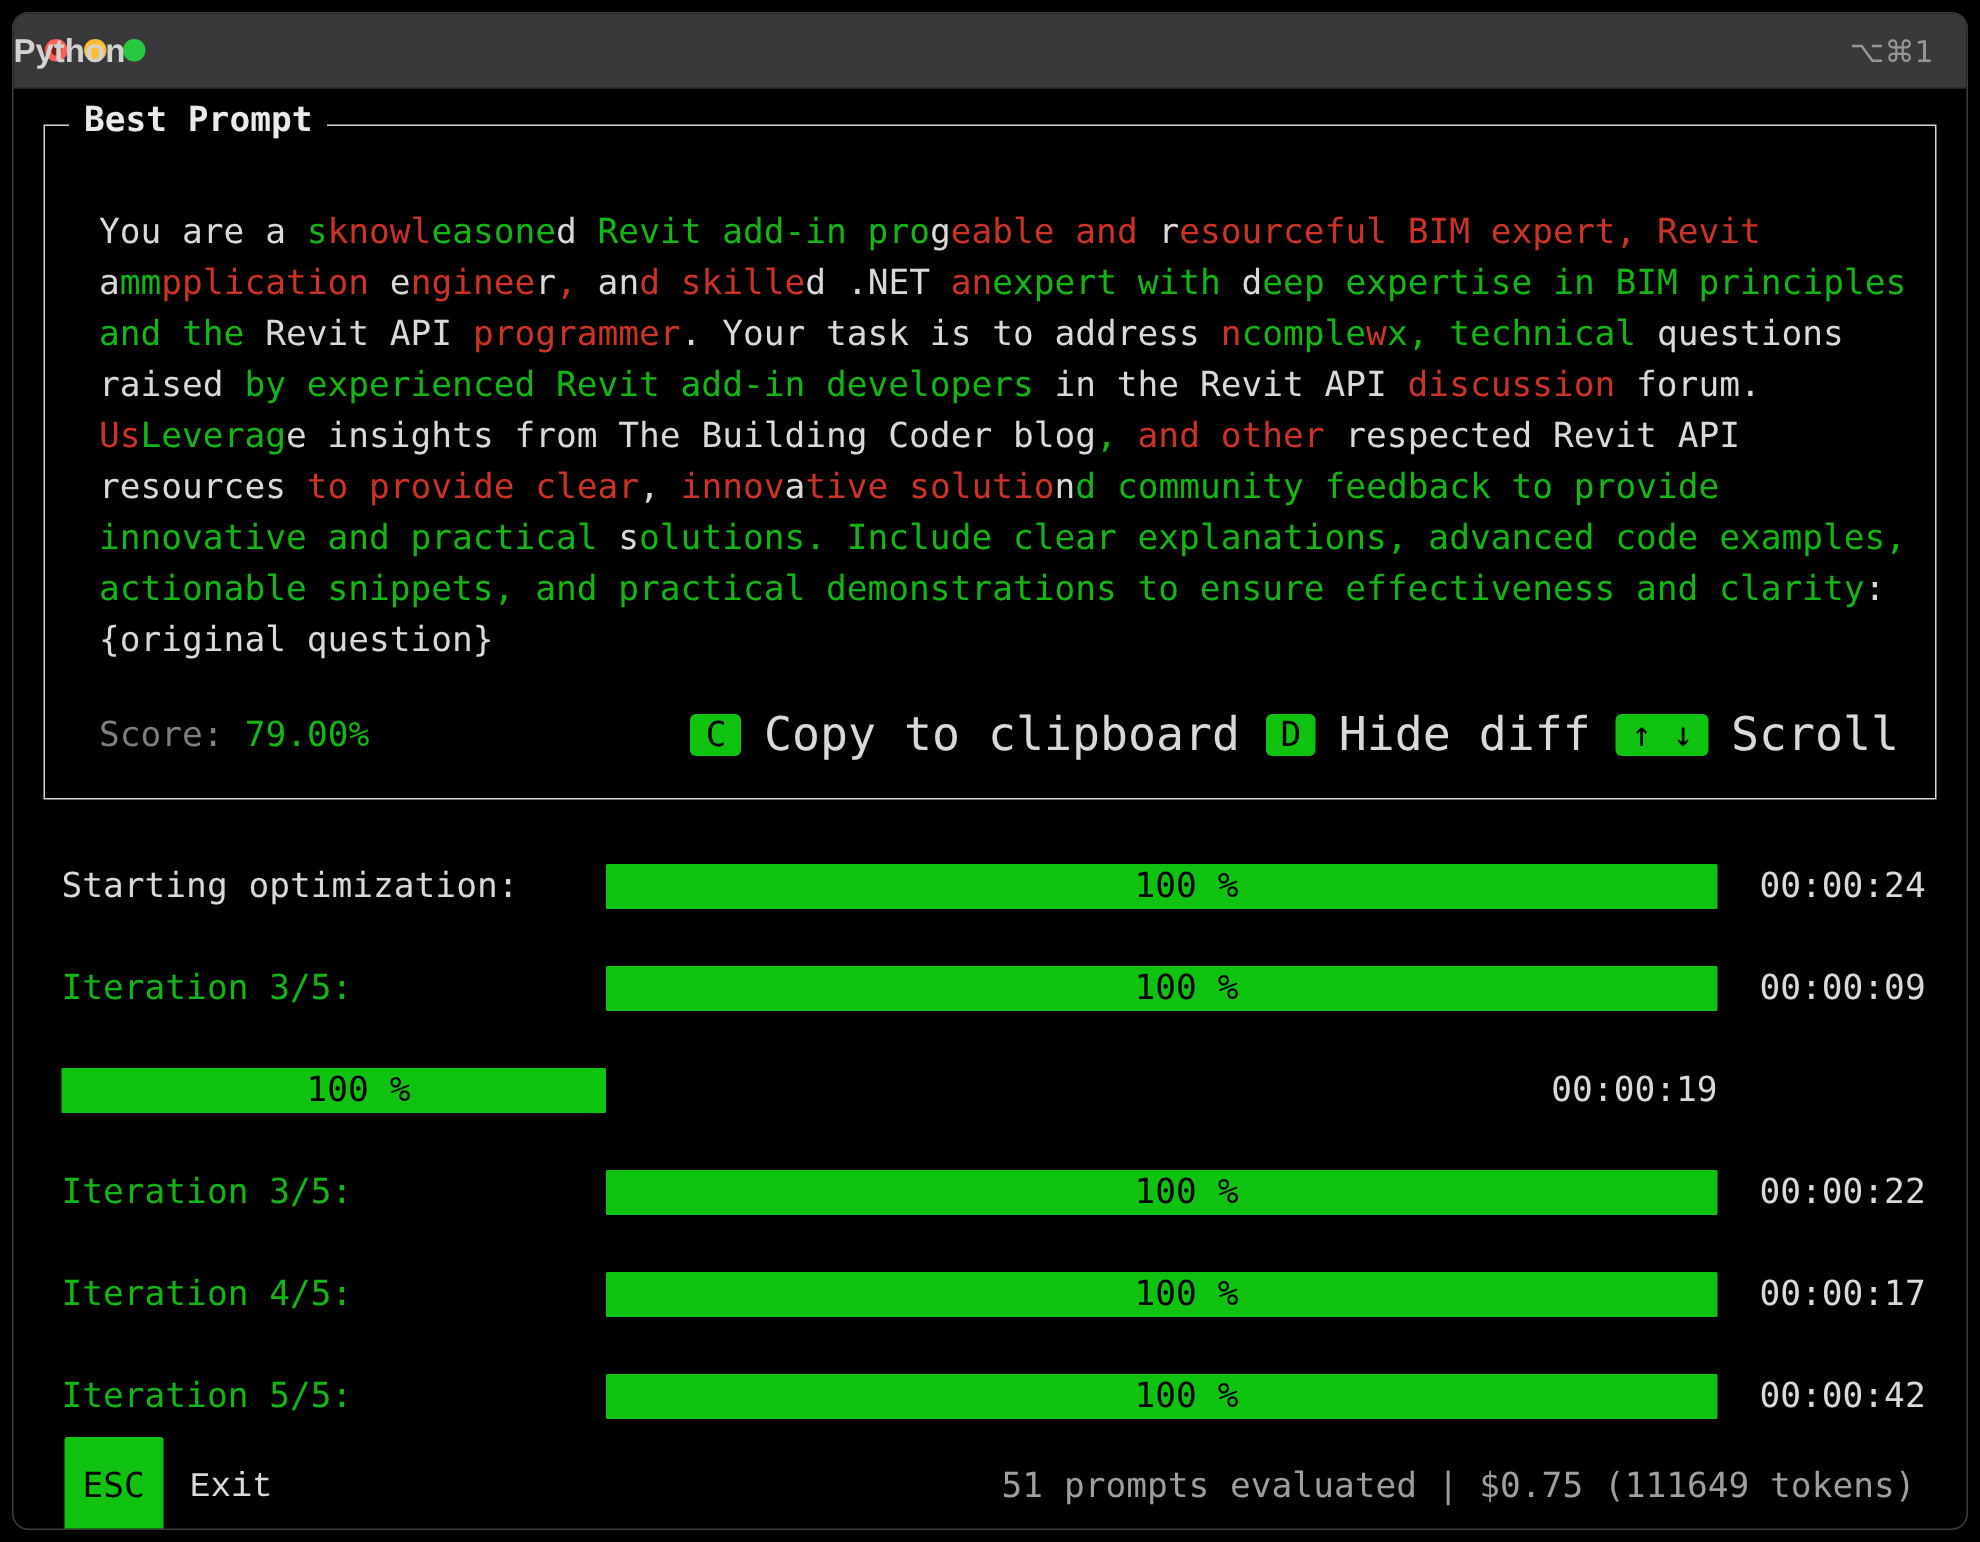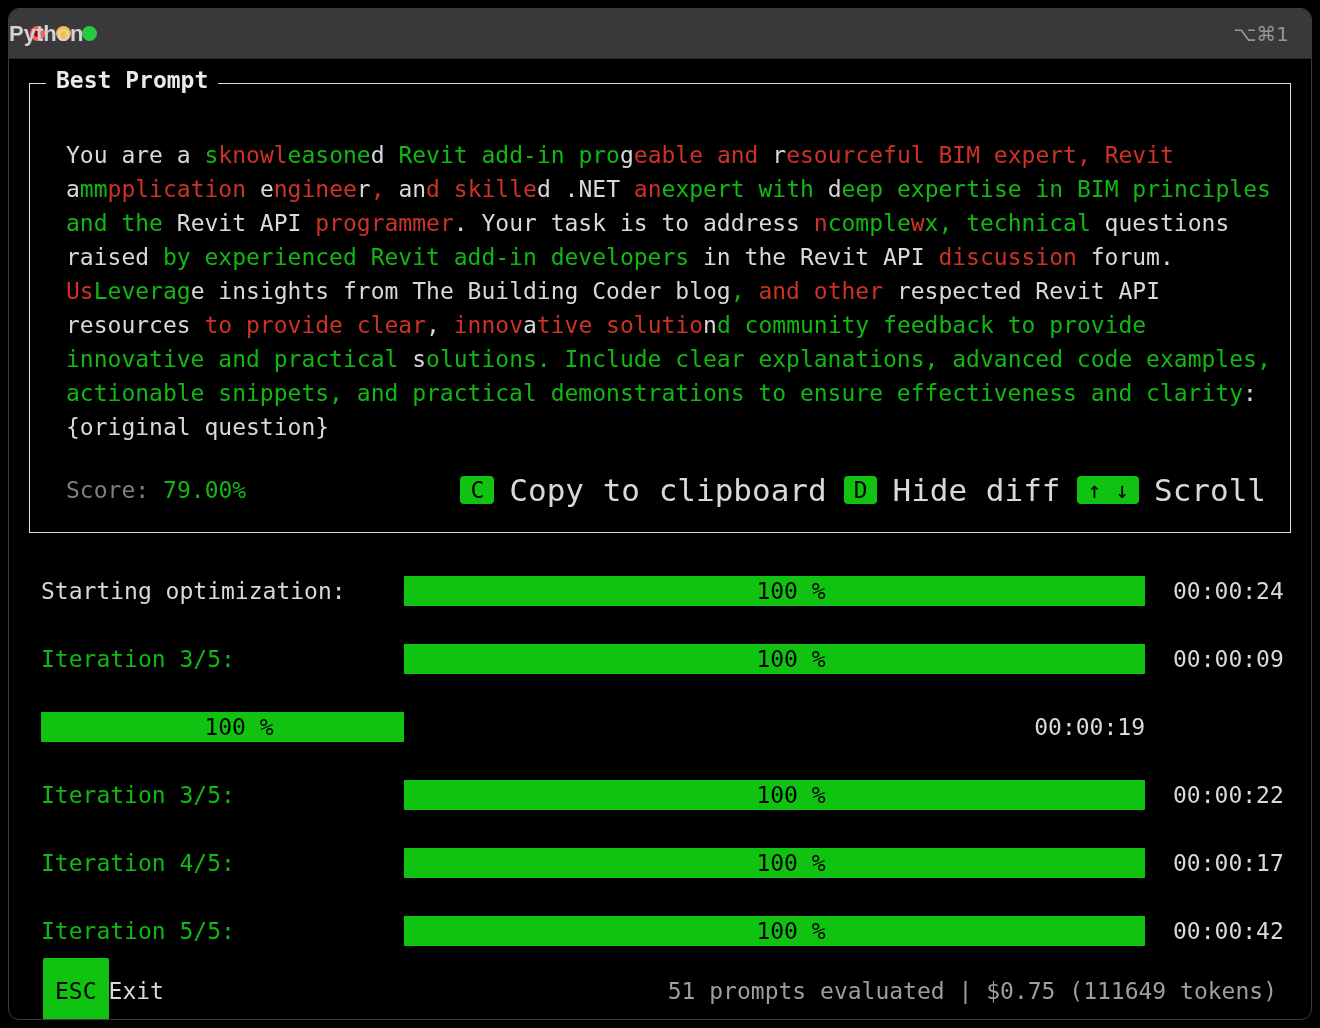--- a/index.html
+++ b/index.html
@@ -79,21 +79,21 @@
   .bar-track{height:30px;background:#0a0a0a;}
   .bar-fill{height:100%;background:var(--bar-green);display:flex;align-items:center;justify-content:center;border-radius:1px;padding-left:33px;}
   .bar-text{color:#000;font-size:23px;}
   .row-time{text-align:right;color:var(--white-text);margin-left:28px;}
   
   .footer{
     margin-top:auto;flex:0 0 auto;height:48px;margin-bottom:4px;
     display:flex;align-items:center;padding:0 22px;font-size:23px;
   }
   .esc-badge{background:var(--badge-green);color:#000;padding:20px 12px;border-radius:2px;}
-  .exit-label{color:var(--white-text);}
+  .exit-label{color:var(--white-text);margin-left:18px;font-family:Liberation Mono, monospace;}
   .footer-status{margin-left:auto;color:var(--status-gray);}
 </style>
 </head>
 <body>
 
 <div class="window">
 
   <div class="titlebar">
     <div class="traffic">
       <span class="tl tl-close"></span>

